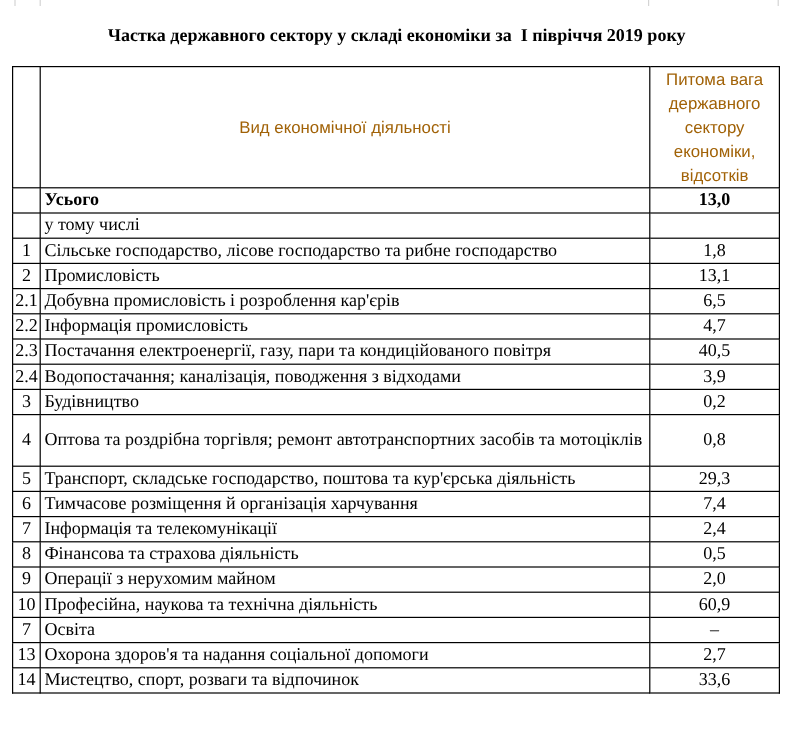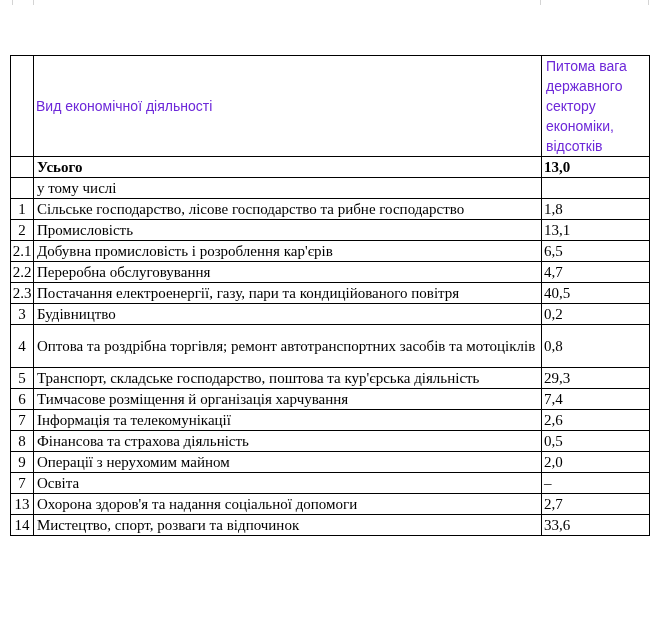--- a/index.html
+++ b/index.html
@@ -51,44 +51,45 @@
   }
   col.c-num   { width: 23px;  }
   col.c-text  { width: 508px; }
   col.c-value { width: 108px; }
 
   
   tr.head-row td {
     height: 99px;
     font-family: "Liberation Sans", sans-serif;
     font-size: 14px;
-    color: #6d28d9;
-    text-align: left;
+    color: #a16207;
+    text-align: center;
     vertical-align: middle;
   }
   tr.head-row td.head-value { line-height: 20px; padding: 0 4px; }
 
   
   tbody tr td { height: 20px; }
   tbody tr.tall td { height: 42px; }
   tbody tr td:nth-child(1) { text-align: center; padding: 0 1px; }
   tbody tr td:nth-child(2) { text-align: left; padding-left: 3px; padding-right: 3px; margin-left: 44px; }
-  tbody tr td:nth-child(3) { text-align: left; }
+  tbody tr td:nth-child(3) { text-align: center; }
   tbody tr.bold td { font-weight: bold; }
 </style>
 </head>
 <body>
 
 <div class="page">
 
   <div class="grid-stub" style="left:12px"></div>
   <div class="grid-stub" style="left:33px"></div>
   <div class="grid-stub" style="left:540px"></div>
   <div class="grid-stub" style="left:648px"></div>
 
+  <div class="title">Частка державного сектору у складі економіки за  І півріччя 2019 року</div>
 
   <table class="data-table">
     <colgroup>
       <col class="c-num">
       <col class="c-text">
       <col class="c-value">
     </colgroup>
     <thead>
       <tr class="head-row">
         <td class="head-num"></td>
@@ -117,27 +118,32 @@
           <td>Промисловість</td>
           <td>13,1</td>
         </tr>
         <tr>
           <td>2.1</td>
           <td>Добувна промисловість  і розроблення кар'єрів</td>
           <td>6,5</td>
         </tr>
         <tr>
           <td>2.2</td>
-          <td>Переробна обслуговування</td>
+          <td>Інформація промисловість</td>
           <td>4,7</td>
         </tr>
         <tr>
           <td>2.3</td>
           <td>Постачання електроенергії, газу, пари та кондиційованого повітря</td>
           <td>40,5</td>
+        </tr>
+        <tr>
+          <td>2.4</td>
+          <td>Водопостачання; каналізація, поводження з відходами</td>
+          <td>3,9</td>
         </tr>
         <tr>
           <td>3</td>
           <td>Будівництво</td>
           <td>0,2</td>
         </tr>
         <tr class="tall">
           <td>4</td>
           <td>Оптова та роздрібна торгівля; ремонт автотранспортних засобів та мотоціклів</td>
           <td>0,8</td>
@@ -148,33 +154,38 @@
           <td>29,3</td>
         </tr>
         <tr>
           <td>6</td>
           <td>Тимчасове розміщення й організація харчування</td>
           <td>7,4</td>
         </tr>
         <tr>
           <td>7</td>
           <td>Інформація та телекомунікації</td>
-          <td>2,6</td>
+          <td>2,4</td>
         </tr>
         <tr>
           <td>8</td>
           <td>Фінансова та страхова діяльність</td>
           <td>0,5</td>
         </tr>
         <tr>
           <td>9</td>
           <td>Операції з нерухомим майном</td>
           <td>2,0</td>
         </tr>
         <tr>
+          <td>10</td>
+          <td>Професійна, наукова та технічна діяльність</td>
+          <td>60,9</td>
+        </tr>
+        <tr>
           <td>7</td>
           <td>Освіта</td>
           <td>–</td>
         </tr>
         <tr>
           <td>13</td>
           <td>Охорона здоров'я та надання соціальної допомоги</td>
           <td>2,7</td>
         </tr>
         <tr>

